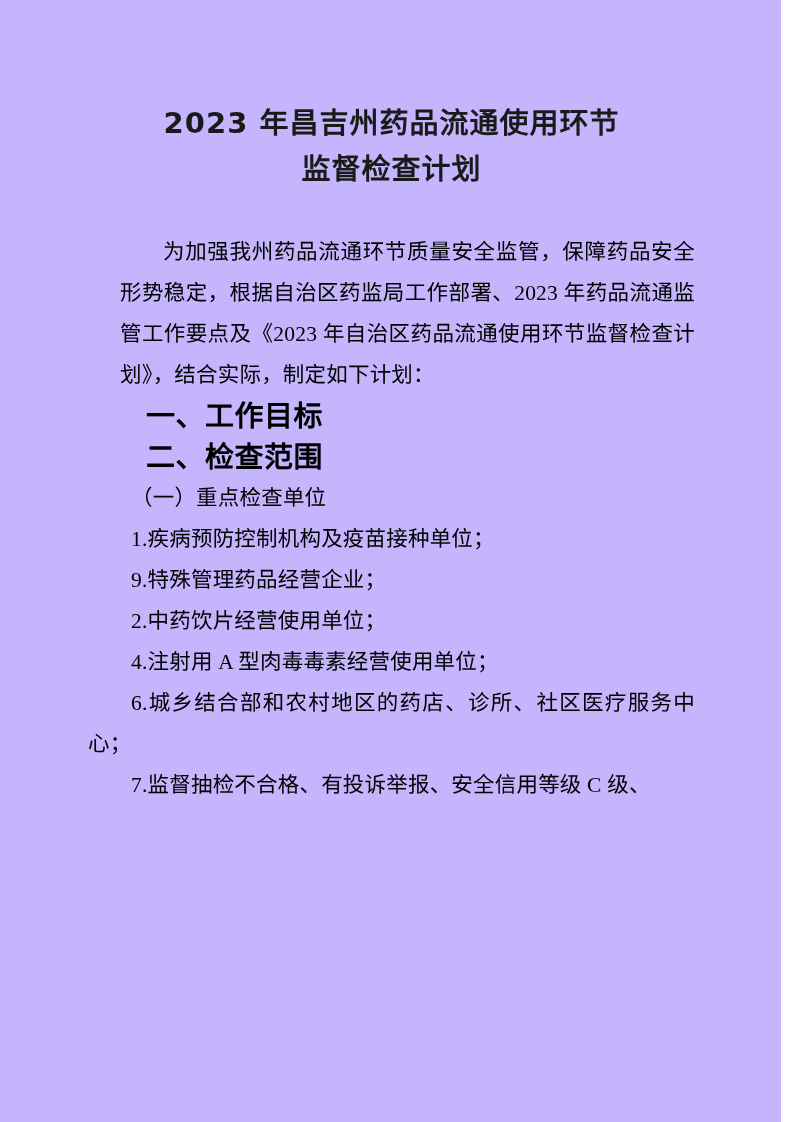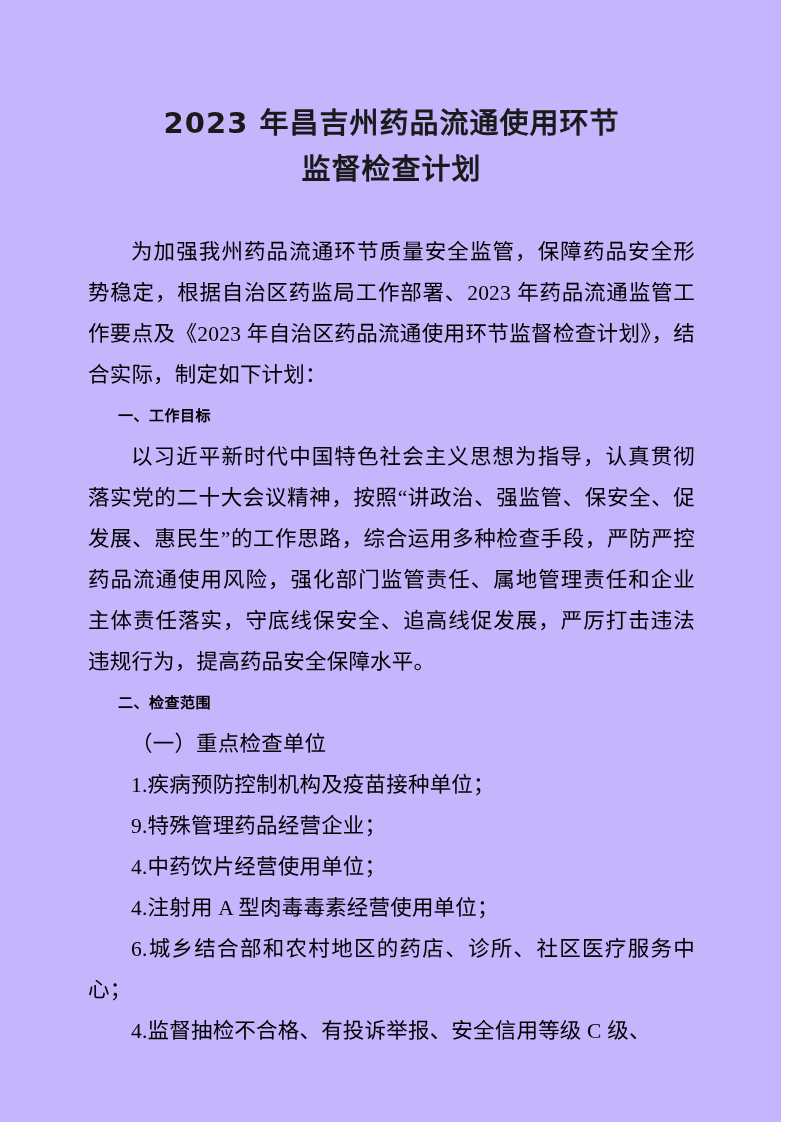--- a/index.html
+++ b/index.html
@@ -44,25 +44,26 @@
   p.para {
     margin: 0;
     font-size: 21.5px;
     line-height: 41px;
     text-align: justify;
     text-justify: inter-ideograph;
     letter-spacing: 0.2px;
   }
   p.indent2 {
     text-indent: 2em;
+    margin-left: 32px;
   }
   p.heading {
     font-family: "DejaVu Sans", "Liberation Sans", sans-serif;
     font-weight: bold;
-    font-size: 15px;
+    font-size: 29px;
     line-height: 41px;
     margin: 0;
     text-indent: 2em;
     letter-spacing: 0.5px;
   }
   p.sub-heading {
     text-indent: 2em;
   }
   p.list-item {
     text-indent: 2em;
@@ -77,24 +78,23 @@
 <div class="page">
 
   <h1 class="doc-title">
     <span class="line">2023 年昌吉州药品流通使用环节</span>
     <span class="line">监督检查计划</span>
   </h1>
 
   <div class="body-block">
     <p class="para indent2">为加强我州药品流通环节质量安全监管，保障药品安全形势稳定，根据自治区药监局工作部署、2023 年药品流通监管工作要点及《2023 年自治区药品流通使用环节监督检查计划》，结合实际，制定如下计划：</p>
     <p class="heading">一、工作目标</p>
-    <p class="para indent2">以习近平新时代中国特色社会主义思想为指导，认真贯彻落实党的二十大会议精神，按照“讲政治、强监管、保安全、促发展、惠民生”的工作思路，综合运用多种检查手段，严防严控药品流通使用风险，强化部门监管责任、属地管理责任和企业主体责任落实，守底线保安全、追高线促发展，严厉打击违法违规行为，提高药品安全保障水平。</p>
     <p class="heading">二、检查范围</p>
     <p class="para sub-heading">（一）重点检查单位</p>
     <p class="para list-item">1.疾病预防控制机构及疫苗接种单位；</p>
     <p class="para list-item">9.特殊管理药品经营企业；</p>
-    <p class="para list-item">4.中药饮片经营使用单位；</p>
+    <p class="para list-item">2.中药饮片经营使用单位；</p>
     <p class="para list-item">4.注射用 A 型肉毒毒素经营使用单位；</p>
     <p class="para list-item hang">6.城乡结合部和农村地区的药店、诊所、社区医疗服务中心；</p>
-    <p class="para list-item hang">4.监督抽检不合格、有投诉举报、安全信用等级 C 级、</p>
+    <p class="para list-item hang">7.监督抽检不合格、有投诉举报、安全信用等级 C 级、</p>
   </div>
 
 </div>
 
 </body></html>

